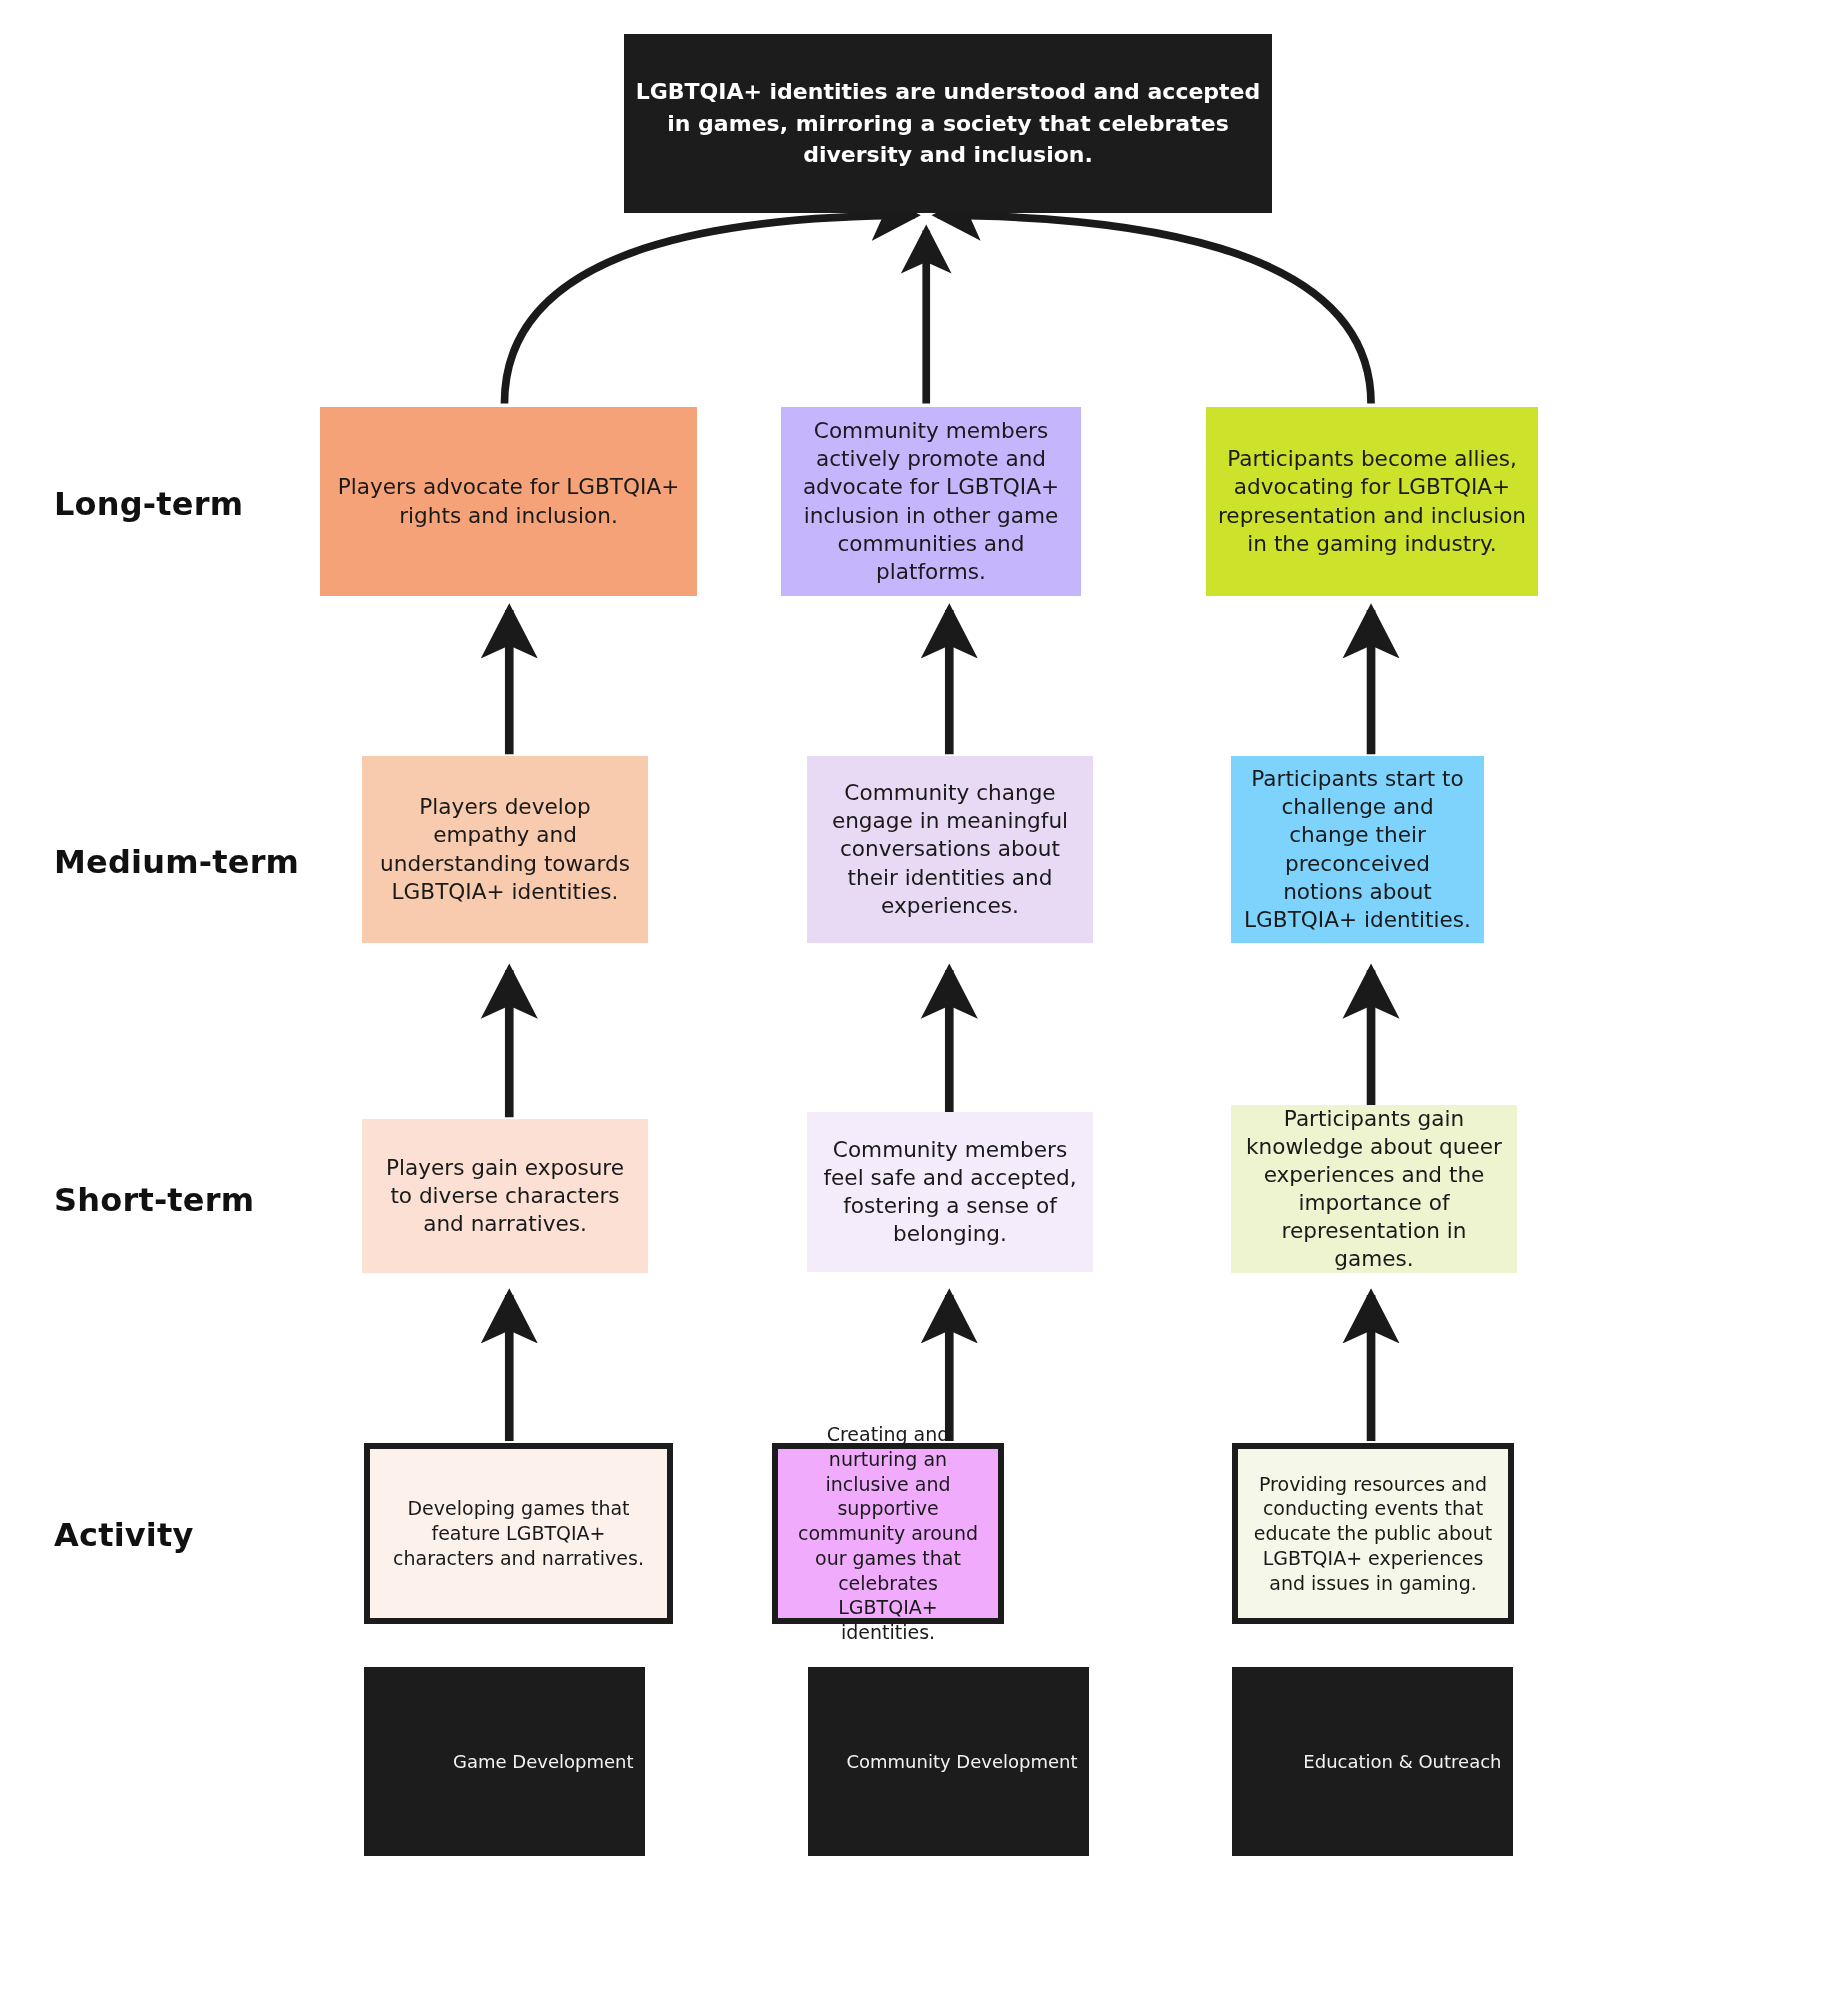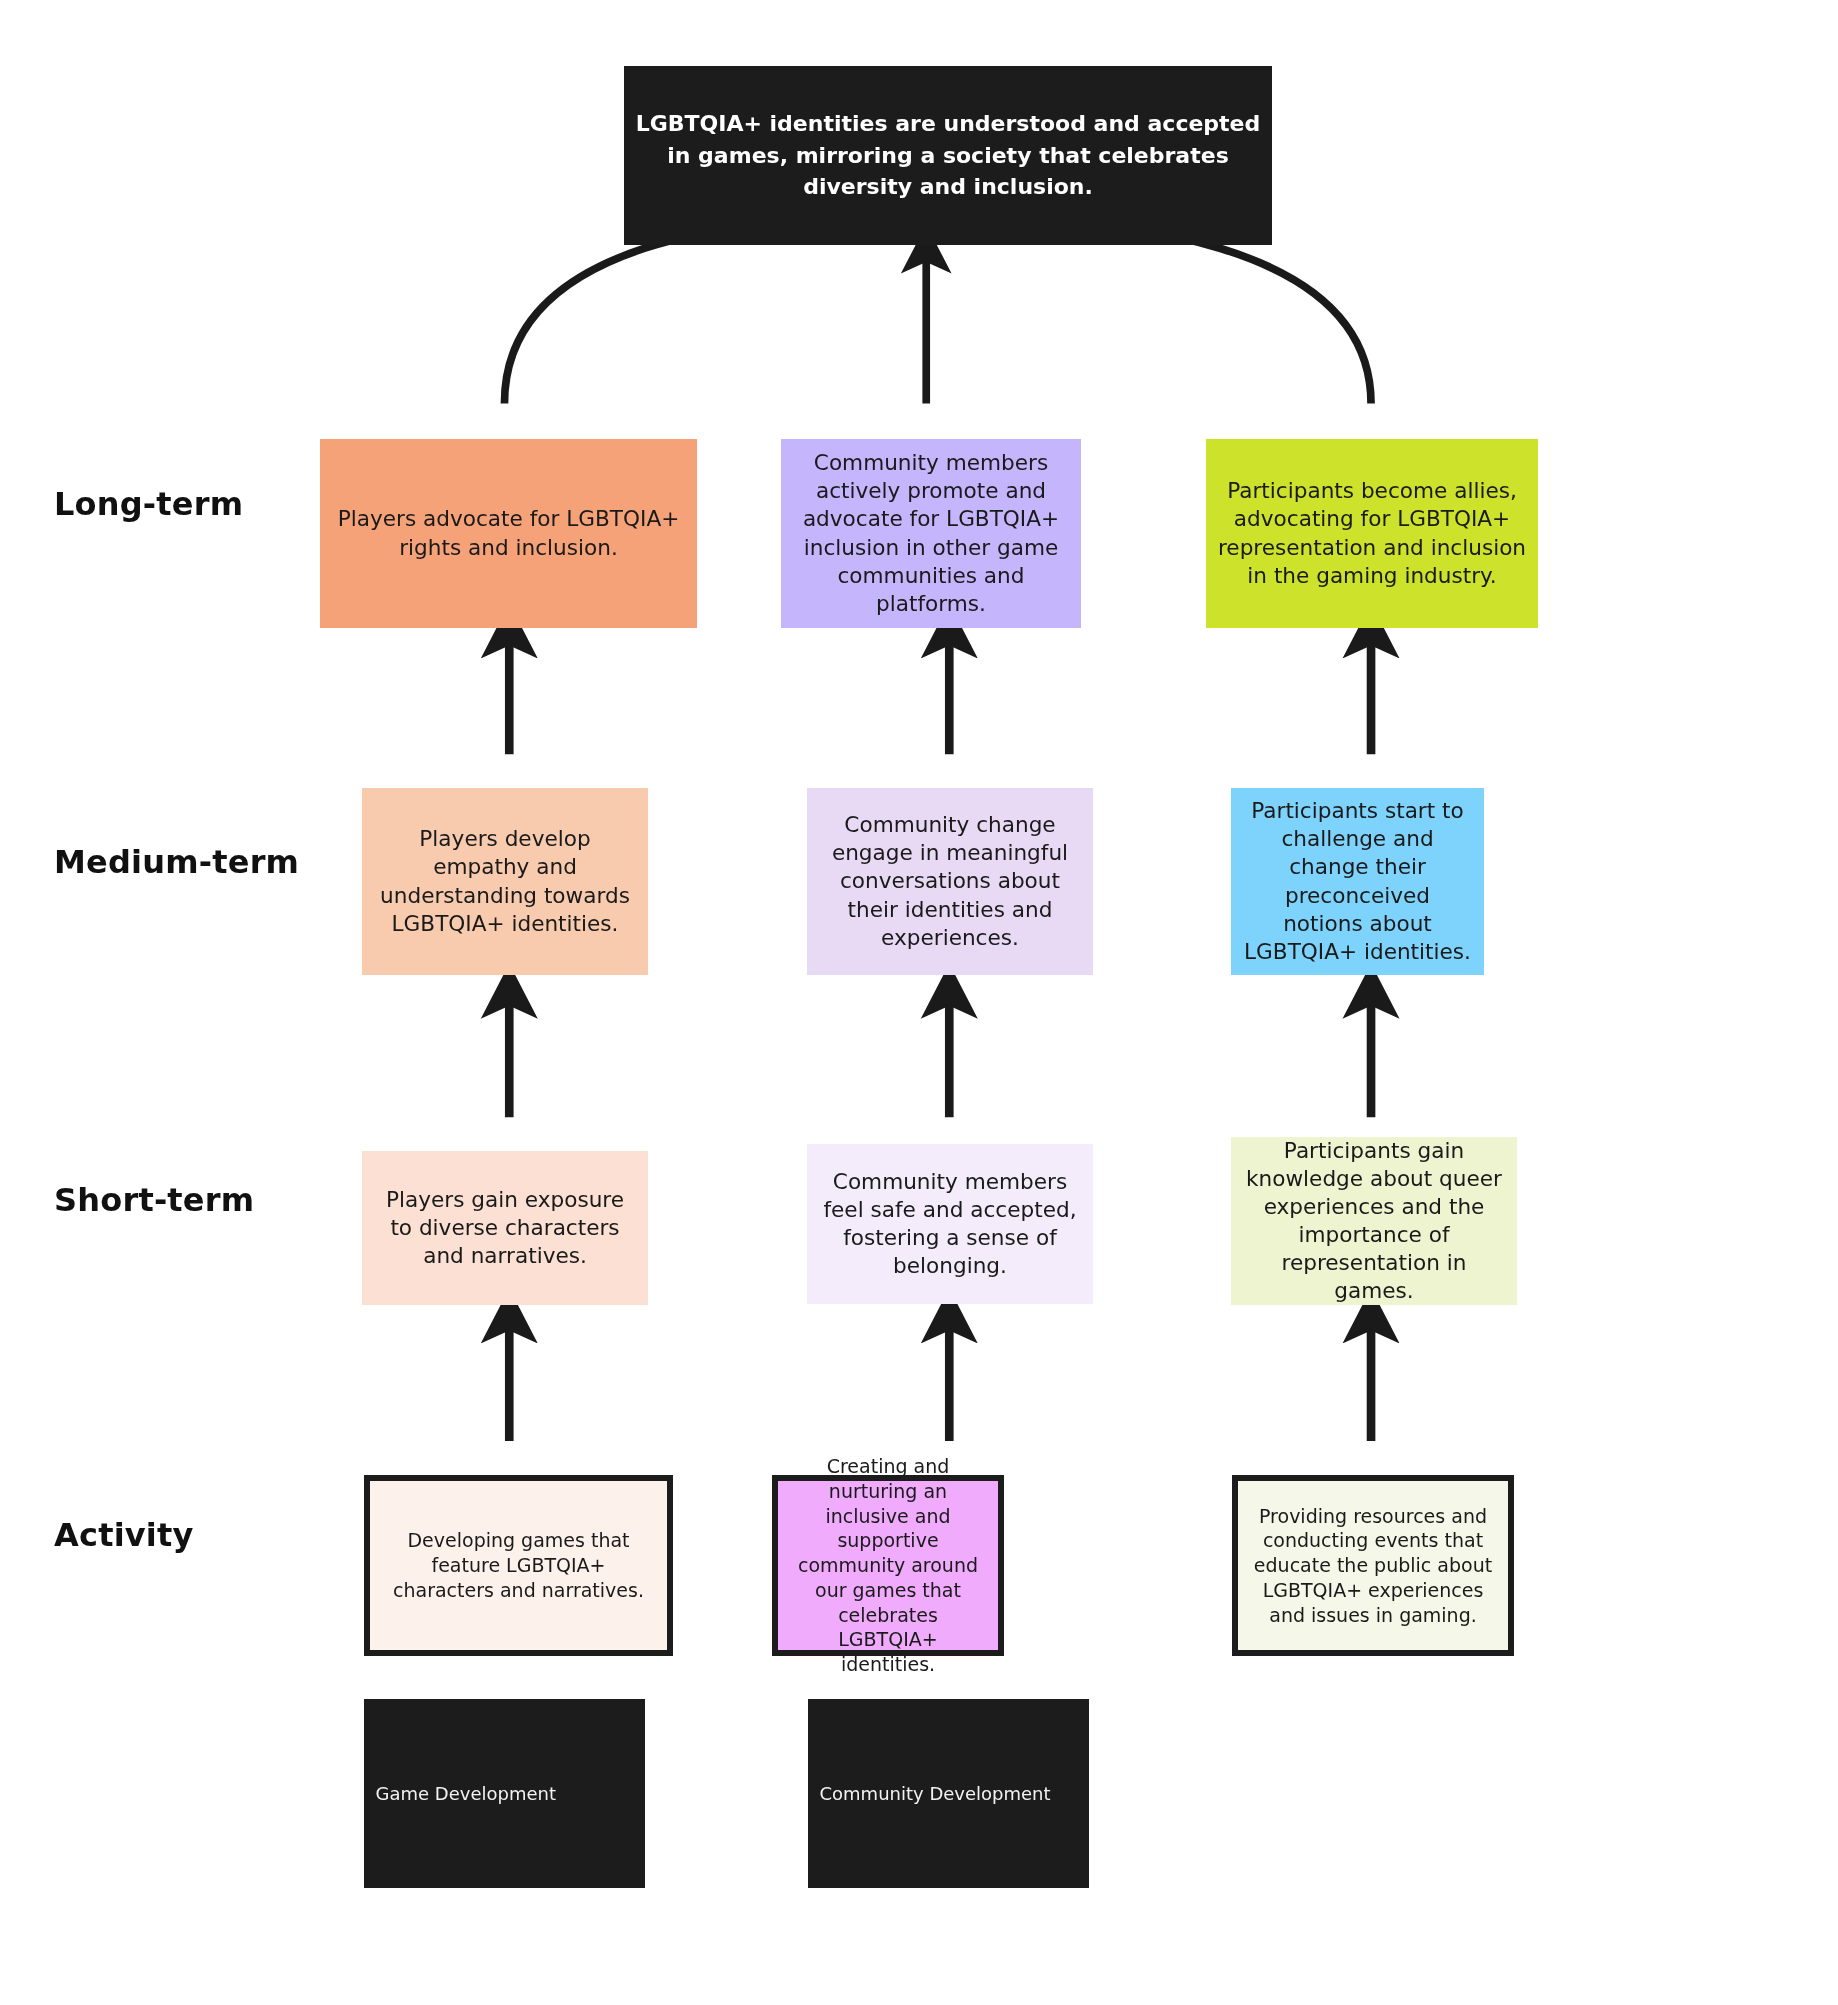--- a/index.html
+++ b/index.html
@@ -25,26 +25,25 @@
     left: 0; top: 0;
     width: 1839px;
     height: 2006px;
     pointer-events: none;
   }
   .node {
     position: absolute;
     box-sizing: border-box;
     display: flex;
     align-items: center;
-    justify-content: flex-start;
+    justify-content: flex-end;
     text-align: center;
     color: #1a1a1a;
     line-height: 1.30;
     padding: 5.8px 11.5px;
-    margin-top: 32px;
   }
   .goal-node {
     background: #1c1c1c;
     color: #ffffff;
     font-weight: bold;
     font-size: 22px;
     line-height: 1.45;
   }
   .outcome-node {
     font-size: 21.6px;
@@ -155,15 +154,18 @@
   </div>
 
   <div class="node outcome-node" style="left:1231px; top:1105px; width:286px; height:168px; background:#edf4cf;">
     <span>Participants gain knowledge about queer experiences and the importance of representation in games.</span>
   </div>
 
   <div class="node activity-node" style="left:1232px; top:1443px; width:282px; height:181px; background:#f5f8e8;">
     <span>Providing resources and conducting events that educate the public about LGBTQIA+ experiences and issues in gaming.</span>
   </div>
 
+  <div class="node stream-node" style="left:1232px; top:1667px; width:281px; height:189px;">
+    <span>Education &amp; Outreach</span>
+  </div>
 
 </div>
 
 
 </body></html>

